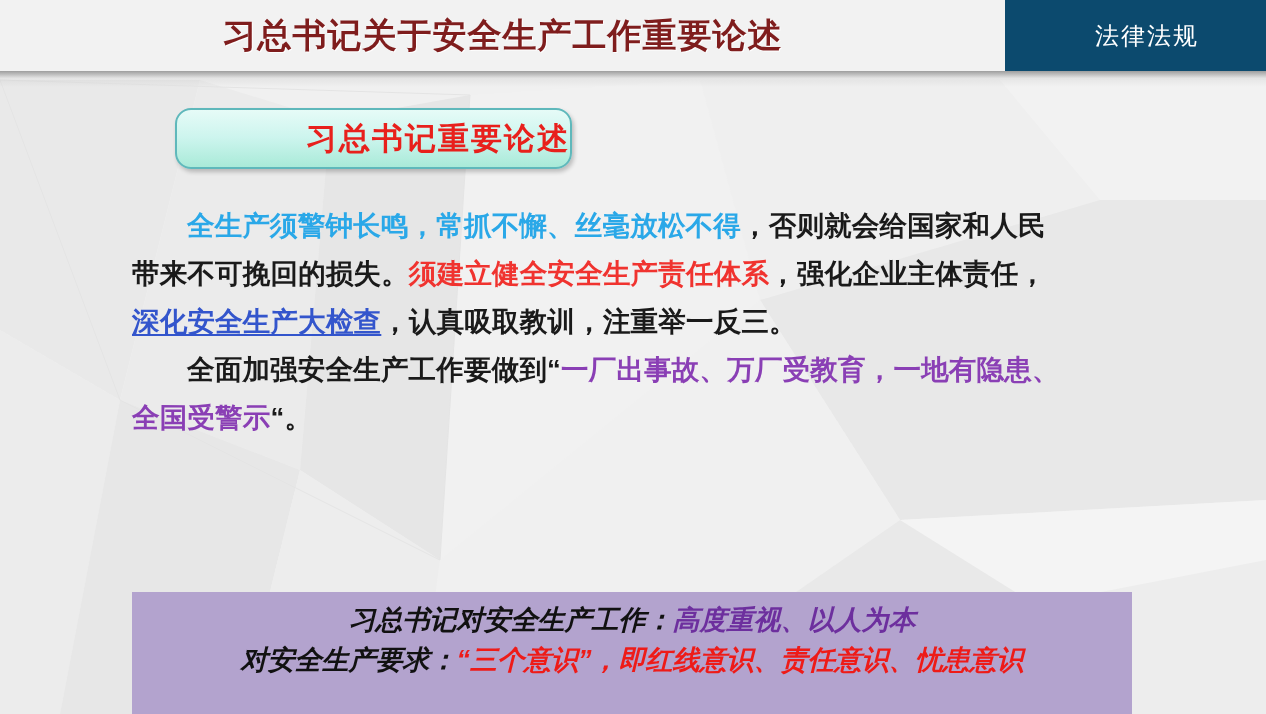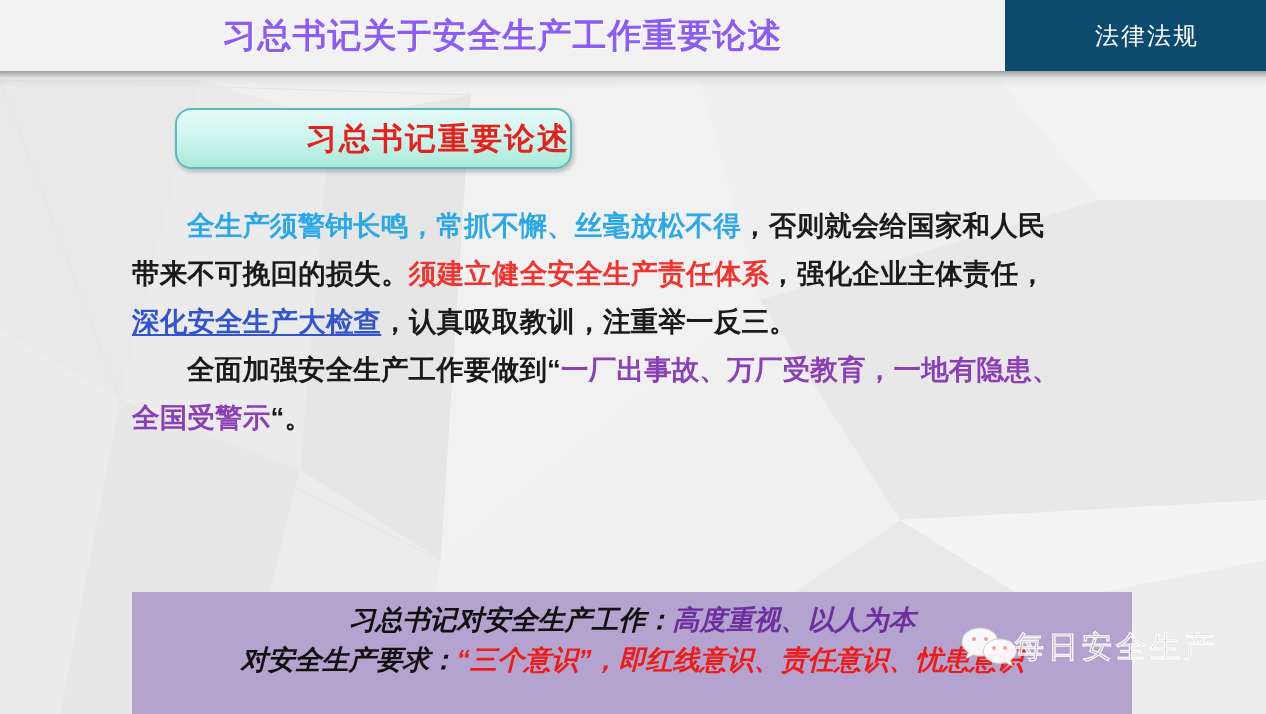--- a/index.html
+++ b/index.html
@@ -39,21 +39,21 @@
   }
   .header-title {
     position: absolute;
     left: 0; top: 0;
     width: 1005px;
     height: 71px;
     line-height: 71px;
     text-align: center;
     font-size: 34px;
     font-weight: bold;
-    color: #8b5cf6;
+    color: #7f1d1d;
     letter-spacing: 1px;
     text-shadow: 1px 1px 0 rgba(255,255,255,0.9);
     white-space: nowrap;
   }
   .header-badge {
     position: absolute;
     left: 1005px; top: 0;
     width: 284px;
     height: 71px;
     background: #0c4a6e;
@@ -211,31 +211,14 @@
   <div class="body-copy">
     <p><span class="t-cyan">全生产须警钟长鸣，常抓不懈、丝毫放松不得</span><span class="t-black">，否则就会给国家和人民带来不可挽回的损失。</span><span class="t-red">须建立健全安全生产责任体系</span><span class="t-black">，强化企业主体责任，</span><span class="t-blue">深化安全生产大检查</span><span class="t-black">，认真吸取教训，注重举一反三。</span></p>
     <p><span class="t-black">全面加强安全生产工作要做到“</span><span class="t-purple">一厂出事故、万厂受教育，一地有隐患、全国受警示</span><span class="t-black">“。</span></p>
   </div>
 
   <div class="summary">
     <div class="summary-line l1"><span class="">习总书记对安全生产工作：</span><span class="sum-purple">高度重视、以人为本</span></div>
     <div class="summary-line l2"><span class="">对安全生产要求：</span><span class="sum-red">“三个意识”</span><span class="sum-red">，即红线意识、责任意识、忧患意识</span></div>
   </div>
 
-  <div class="watermark">
-    <span class="wm-icon">
-      <svg viewBox="0 0 60 46" width="60" height="46" xmlns="http://www.w3.org/2000/svg">
-        <g fill="#ffffff" fill-opacity="0.92" stroke="#cfcfcf" stroke-width="1">
-          <path d="M20 4 C9 4 2 10.5 2 18 C2 22.2 4.4 25.9 8.2 28.3 L6.2 34.5 L13 31 C15.2 31.6 17.6 32 20 32 C31 32 38 25.5 38 18 C38 10.5 31 4 20 4 Z"></path>
-          <path d="M40 15 C30.6 15 23.5 20.6 23.5 27.2 C23.5 33.8 30.6 39.4 40 39.4 C42.1 39.4 44.1 39.1 46 38.6 L52.4 42 L50.6 36.2 C54 34 56.5 30.8 56.5 27.2 C56.5 20.6 49.4 15 40 15 Z"></path>
-        </g>
-        <g fill="#f0a0a0">
-          <circle cx="14" cy="15" r="2.1"></circle>
-          <circle cx="26" cy="15" r="2.1"></circle>
-          <circle cx="34" cy="24" r="1.9"></circle>
-          <circle cx="45" cy="24" r="1.9"></circle>
-        </g>
-      </svg>
-    </span>
-    <span class="wm-text">每日安全生产</span>
-  </div>
 
 </div>
 
 </body></html>

